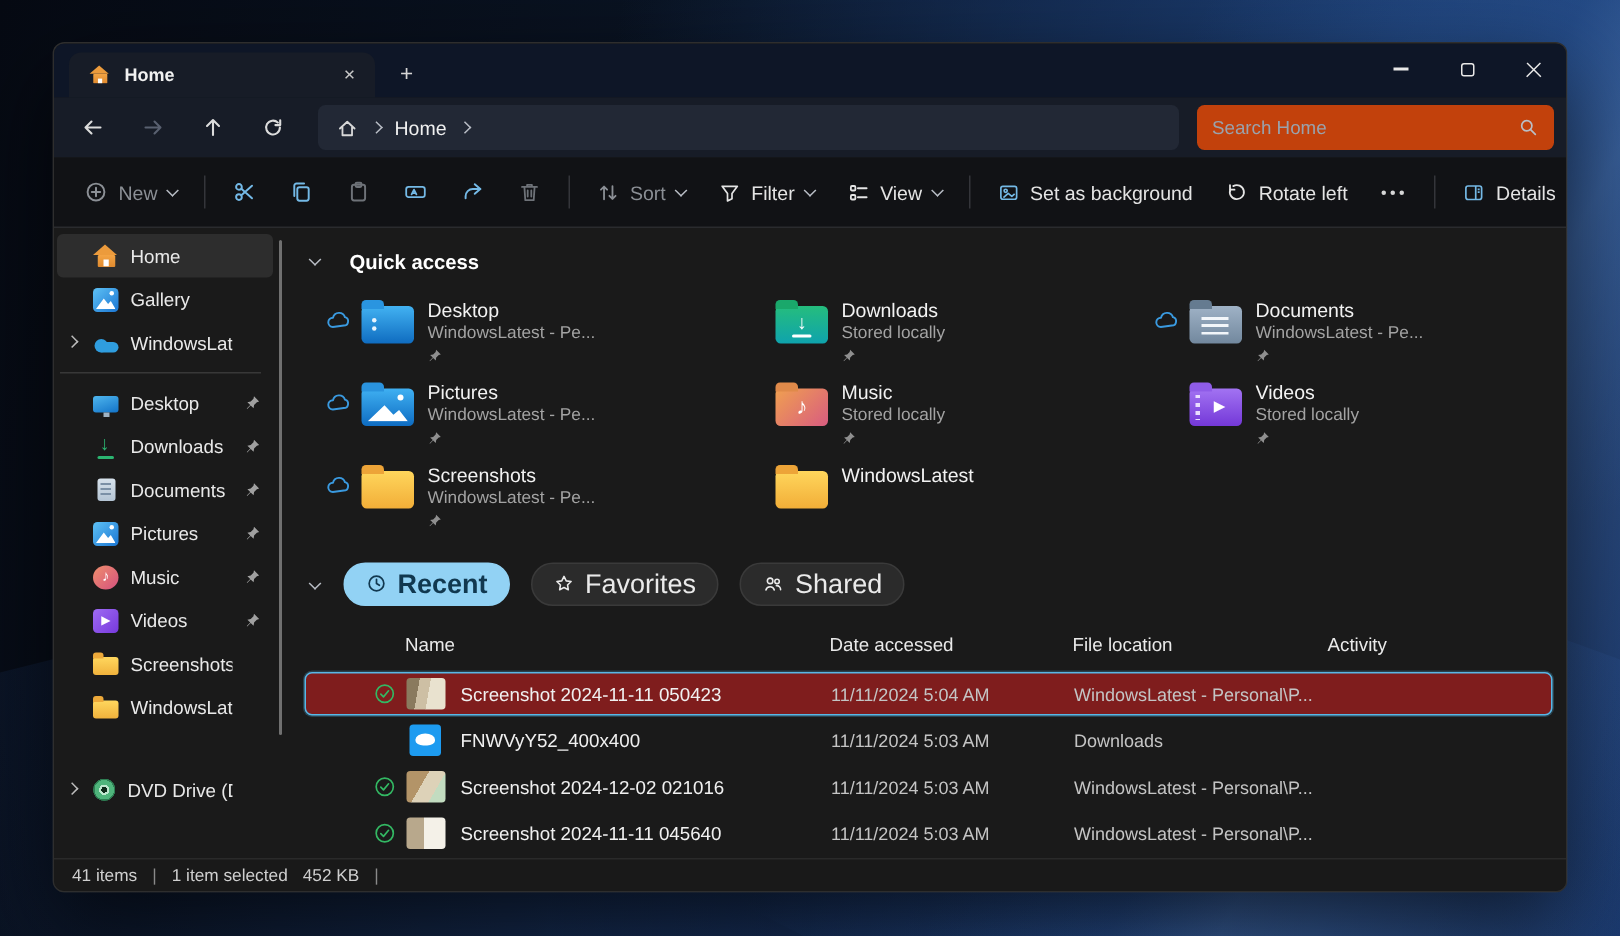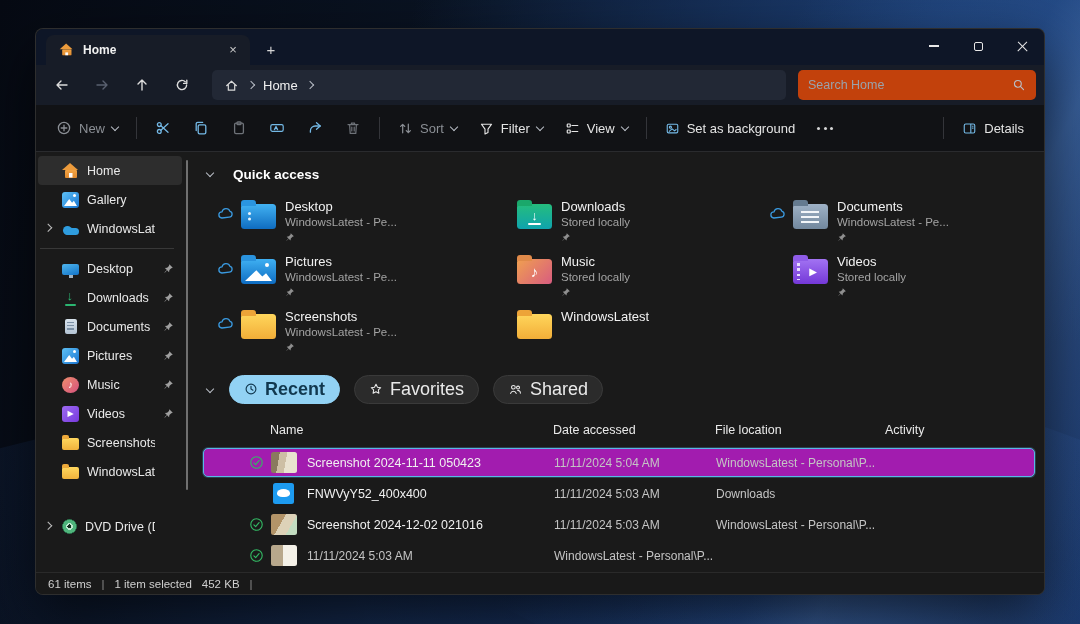--- a/index.html
+++ b/index.html
@@ -134,21 +134,21 @@
 
   
   .pillrow{display:flex;align-items:center;gap:14px;margin:17px 0 0 0;height:30px}
   .pill{display:flex;align-items:center;gap:7px;height:29px;padding:0 14px;border-radius:15px;background:#2b2b2b;border:1px solid #3a3a3a;color:#eaeaea;font-size:18px}
   .pill.active{background:#92d2f4;border-color:#92d2f4;color:#11384f;font-weight:700}
 
   
   .thead{display:grid;grid-template-columns:283px 162px 170px 1fr;padding-left:67px;margin-top:14px;height:24px;align-items:center;color:#e9e9e9;font-size:12.5px}
   .rows{margin-top:6px}
   .frow{display:grid;grid-template-columns:22px 36px 247px 162px 170px 1fr;align-items:center;height:29px;margin:0 9px 2px 0;padding-left:45px;border-radius:5px;border:1px solid transparent}
-  .frow.selected{background:#a21caf;border-color:#58b7e6;box-shadow:0 0 0 1px rgba(88,183,230,.25)}
+  .frow.selected{background:#7f1d1d;border-color:#58b7e6;box-shadow:0 0 0 1px rgba(88,183,230,.25)}
   .fname{font-size:12.5px;color:#f0f0f0;white-space:nowrap;overflow:hidden}
   .fdate,.floc{font-size:12px;color:#c4c4c4;white-space:nowrap;overflow:hidden}
   .thumb{width:26px;height:21px;border-radius:2.5px}
   .thumb.shot1{background:linear-gradient(100deg,#8a7a5e 0 30%,#cdbfa4 30% 55%,#e9e2cf 55% 100%)}
   .thumb.shot2{background:linear-gradient(120deg,#b39468 0 40%,#ddd2b8 40% 70%,#c2dcc0 70%)}
   .thumb.shot3{background:linear-gradient(90deg,#b8a88c 0 45%,#f4f1e8 45%)}
   .thumb.avatar{background:#1d9bf0;position:relative;width:21px;margin-left:2px}
   .thumb.avatar::after{content:"";position:absolute;left:4px;top:6px;width:13px;height:8px;border-radius:50% 50% 40% 40%;background:#fff}
 
   
@@ -297,20 +297,27 @@
         <span class="cv d"></span>
       </div>
       <span class="tsep"></span>
       <div class="tbtn">
         <svg width="15" height="15" viewBox="0 0 16 16" fill="none" stroke="#74b9e6" stroke-width="1.2" stroke-linejoin="round">
             <rect x="2.4" y="3.4" width="11.2" height="9.2" rx="1.4"></rect>
             <circle cx="5.8" cy="6.6" r="1.1"></circle>
             <path d="M4.2 11.4 7.6 8.4l2.6 2.2 2-1.8"></path>
           </svg>
         <span>Set as background</span>
+      </div>
+      <div class="tbtn">
+        <svg width="15" height="15" viewBox="0 0 16 16" fill="none" stroke="currentColor" stroke-width="1.3" stroke-linecap="round" stroke-linejoin="round">
+            <path d="M3.2 2.6v3.2h3.2"></path>
+            <path d="M3.5 5.6a5 5 0 1 0 2-2.3"></path>
+          </svg>
+        <span>Rotate left</span>
       </div>
       <div class="tico dots">
           <span></span>
           <span></span>
           <span></span>
         </div>
       <span class="tspacer"></span>
       <span class="tsep"></span>
       <div class="tbtn">
         <svg width="15" height="15" viewBox="0 0 16 16" fill="none" stroke="#74b9e6" stroke-width="1.2">
@@ -634,30 +641,31 @@
               <span class="fdate">11/11/2024 5:03 AM</span>
               <span class="floc">WindowsLatest - Personal\P...</span>
               <span class="factivity"></span>
             </div>
             <div class="frow">
               <svg width="15" height="15" viewBox="0 0 16 16" fill="none" stroke="#33b863" stroke-width="1.2" stroke-linecap="round" stroke-linejoin="round">
                 <circle cx="8" cy="8" r="6.1"></circle>
                 <path d="M5.2 8.3l1.9 1.9 3.6-4.3"></path>
               </svg>
               <span class="thumb shot3"></span>
+              <span class="fname">Screenshot 2024-11-11 045640</span>
               <span class="fdate">11/11/2024 5:03 AM</span>
               <span class="floc">WindowsLatest - Personal\P...</span>
               <span class="factivity"></span>
             </div>
         </div>
       </div>
     </div>
 
     <div class="statusbar">
-      <span>61 items</span>
+      <span>41 items</span>
       <span class="sep">|</span>
       <span>1 item selected</span>
       <span>452 KB</span>
       <span class="sep">|</span>
     </div>
 
   </div>
 </div>
 
 </body></html>

